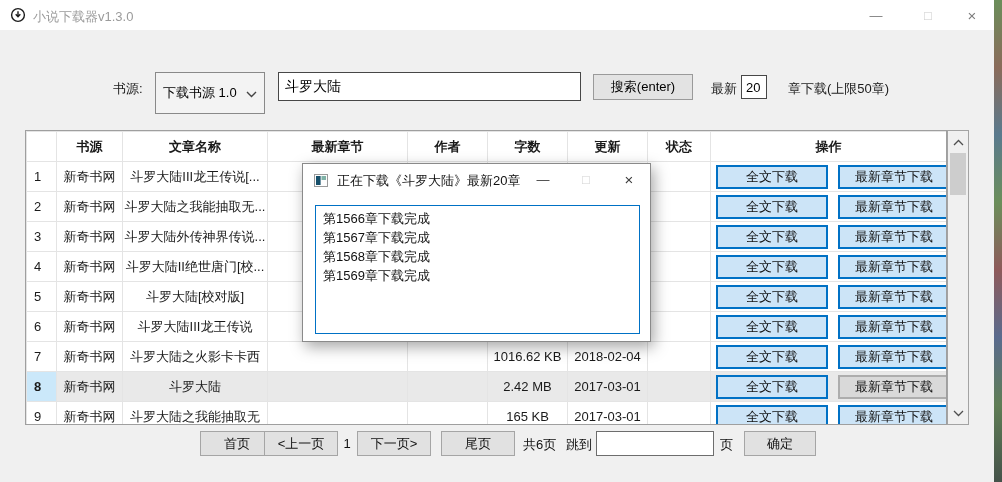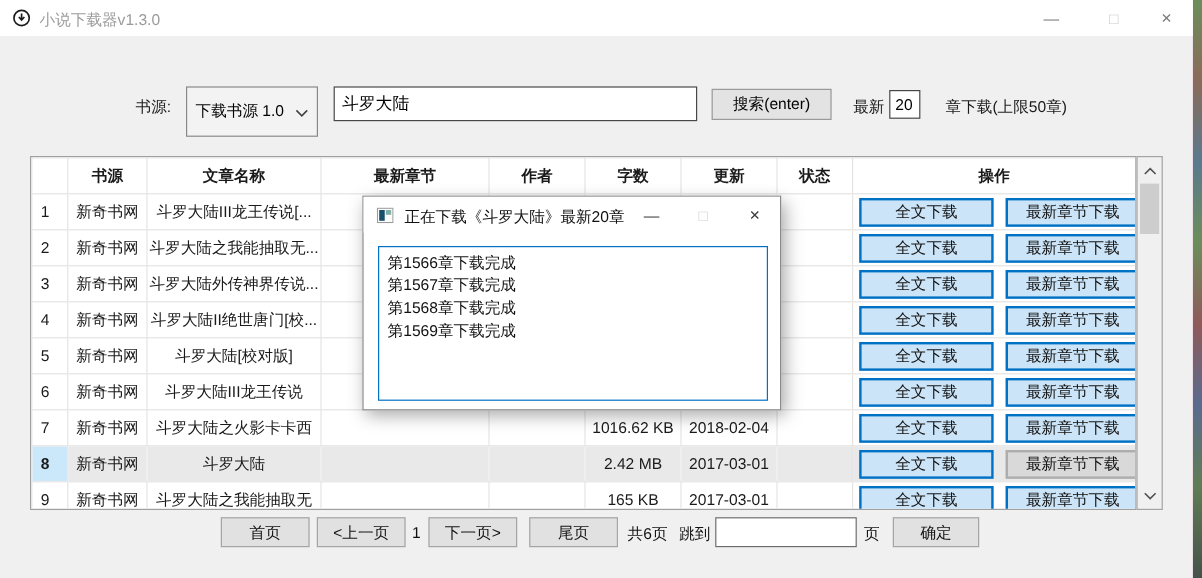--- a/index.html
+++ b/index.html
@@ -74,21 +74,21 @@
   .dlg-title { position:absolute; left:34px; top:8px; font-size:13px; color:#111; }
   .dlg-ctrl { position:absolute; top:0; width:30px; height:30px; display:flex; align-items:center; justify-content:center;
     font-size:13px; color:#3c3c3c; background:transparent; border:none; font-family:inherit; }
   .dlg-min { left:225px; } .dlg-max { left:268px; color:#d2d2d2; } .dlg-close { left:311px; font-size:15px; }
   .log-box { position:absolute; left:12px; top:41px; width:325px; height:129px; border:1px solid var(--accent,#0071c5);
     background:#fff; padding:3px 7px; overflow:hidden; }
   .log-box div { font-size:13px; line-height:19px; color:#111; }
 
   
   .pg-btn { position:absolute; height:25px; background:#e1e1e1; border:1px solid #a5a5a5; font-size:13px; font-family:inherit; color:#111; }
-  .pg-first { left:184px; top:431px; width:74px; }
+  .pg-first { left:200px; top:431px; width:74px; }
   .pg-prev  { left:264px; top:431px; width:74px; }
   .pg-current { position:absolute; left:340px; top:436px; width:14px; text-align:center; font-size:13px; color:#111; }
   .pg-next  { left:357px; top:431px; width:74px; }
   .pg-last  { left:441px; top:431px; width:74px; }
   .pg-text { position:absolute; top:436px; font-size:13px; color:#111; }
   .pg-total { left:523px; }
   .pg-jump  { left:566px; }
   .pg-input { position:absolute; left:596px; top:431px; width:118px; height:25px; border:1px solid #6d6d6d;
     font-size:13px; padding:0 4px; font-family:inherit; background:#fff; }
   .pg-unit  { left:720px; }

